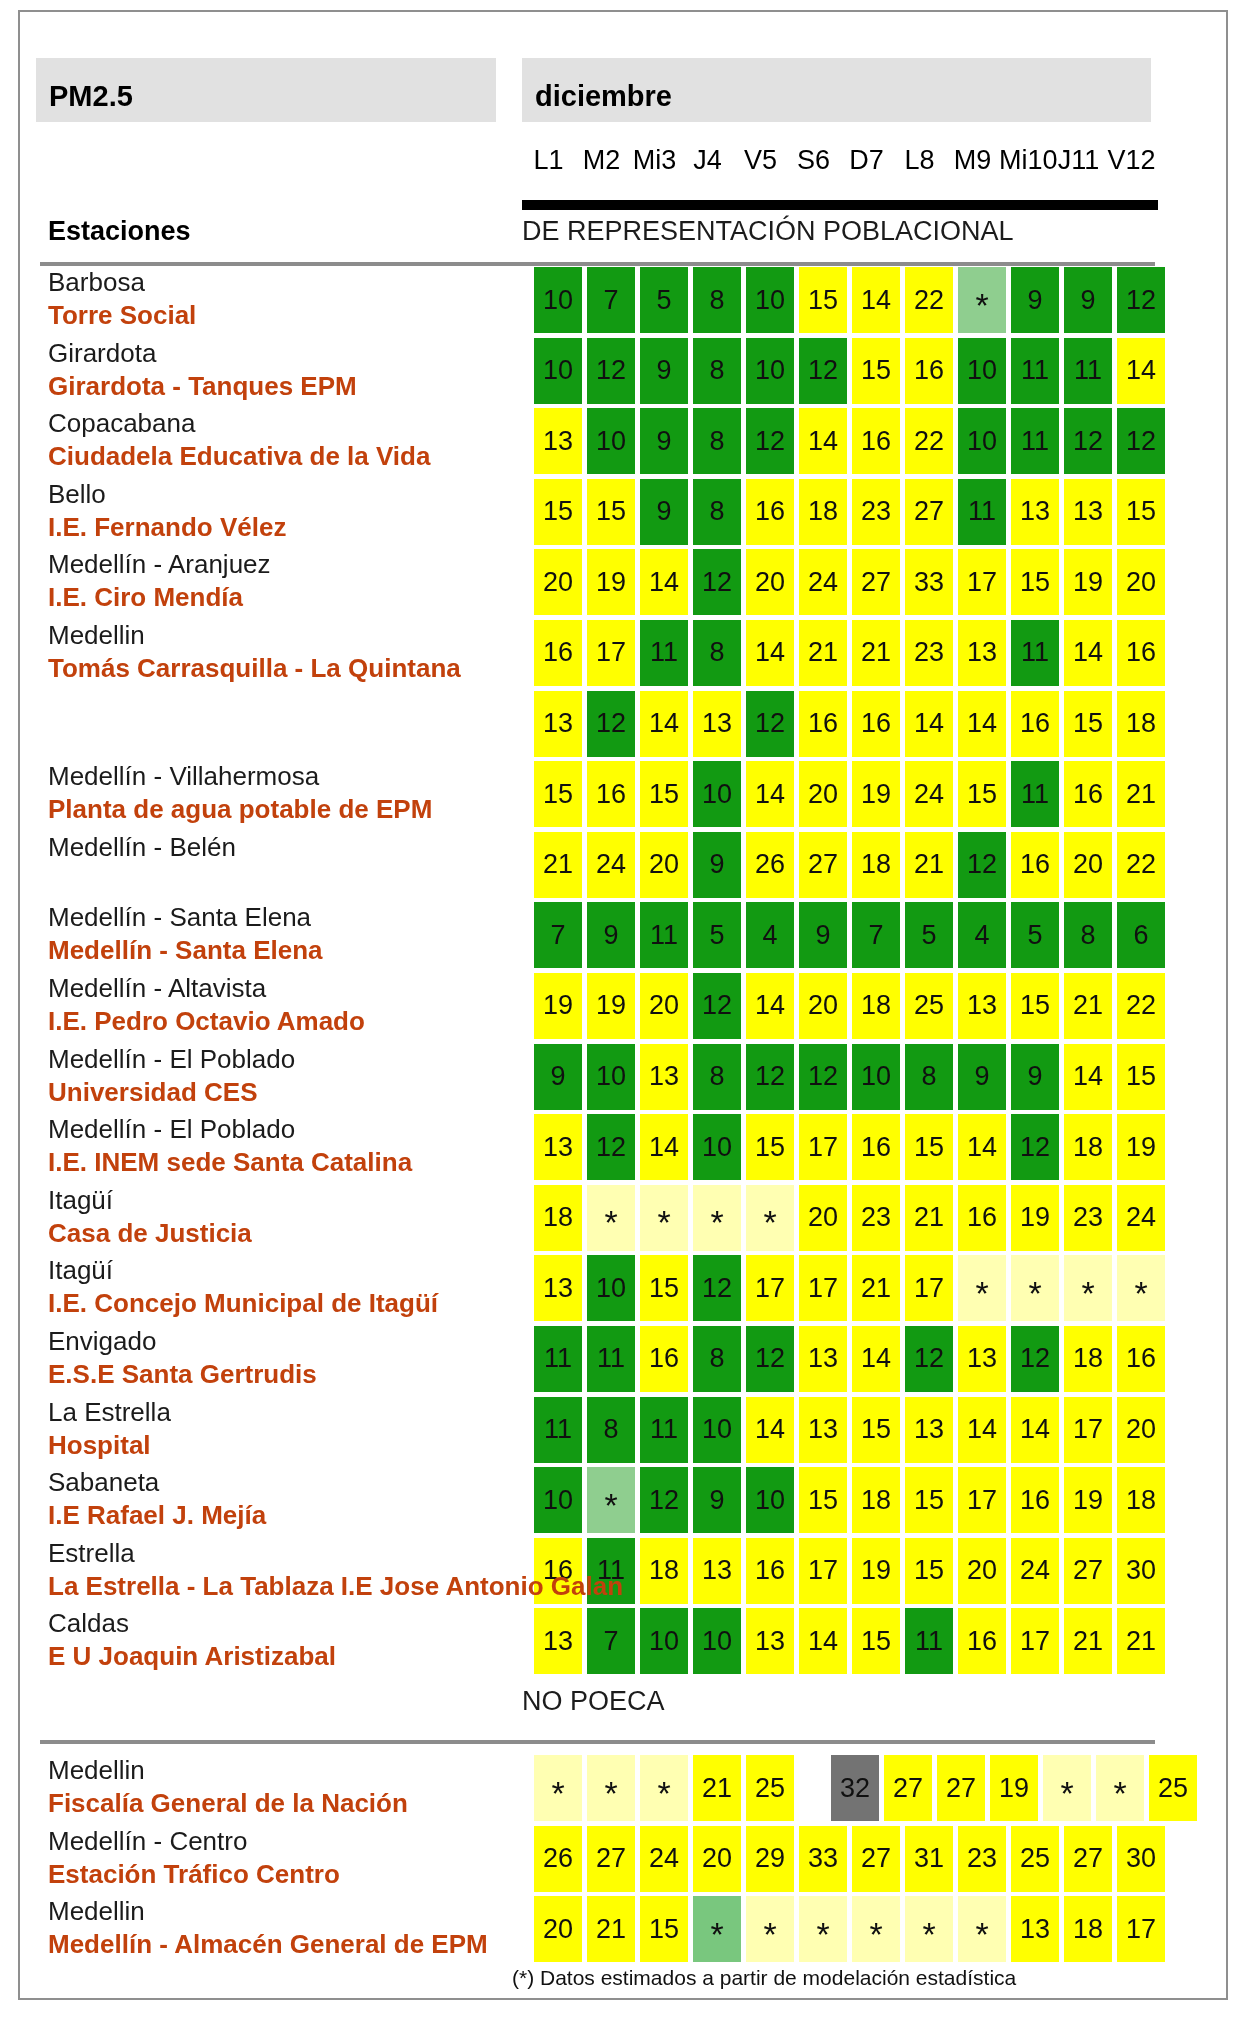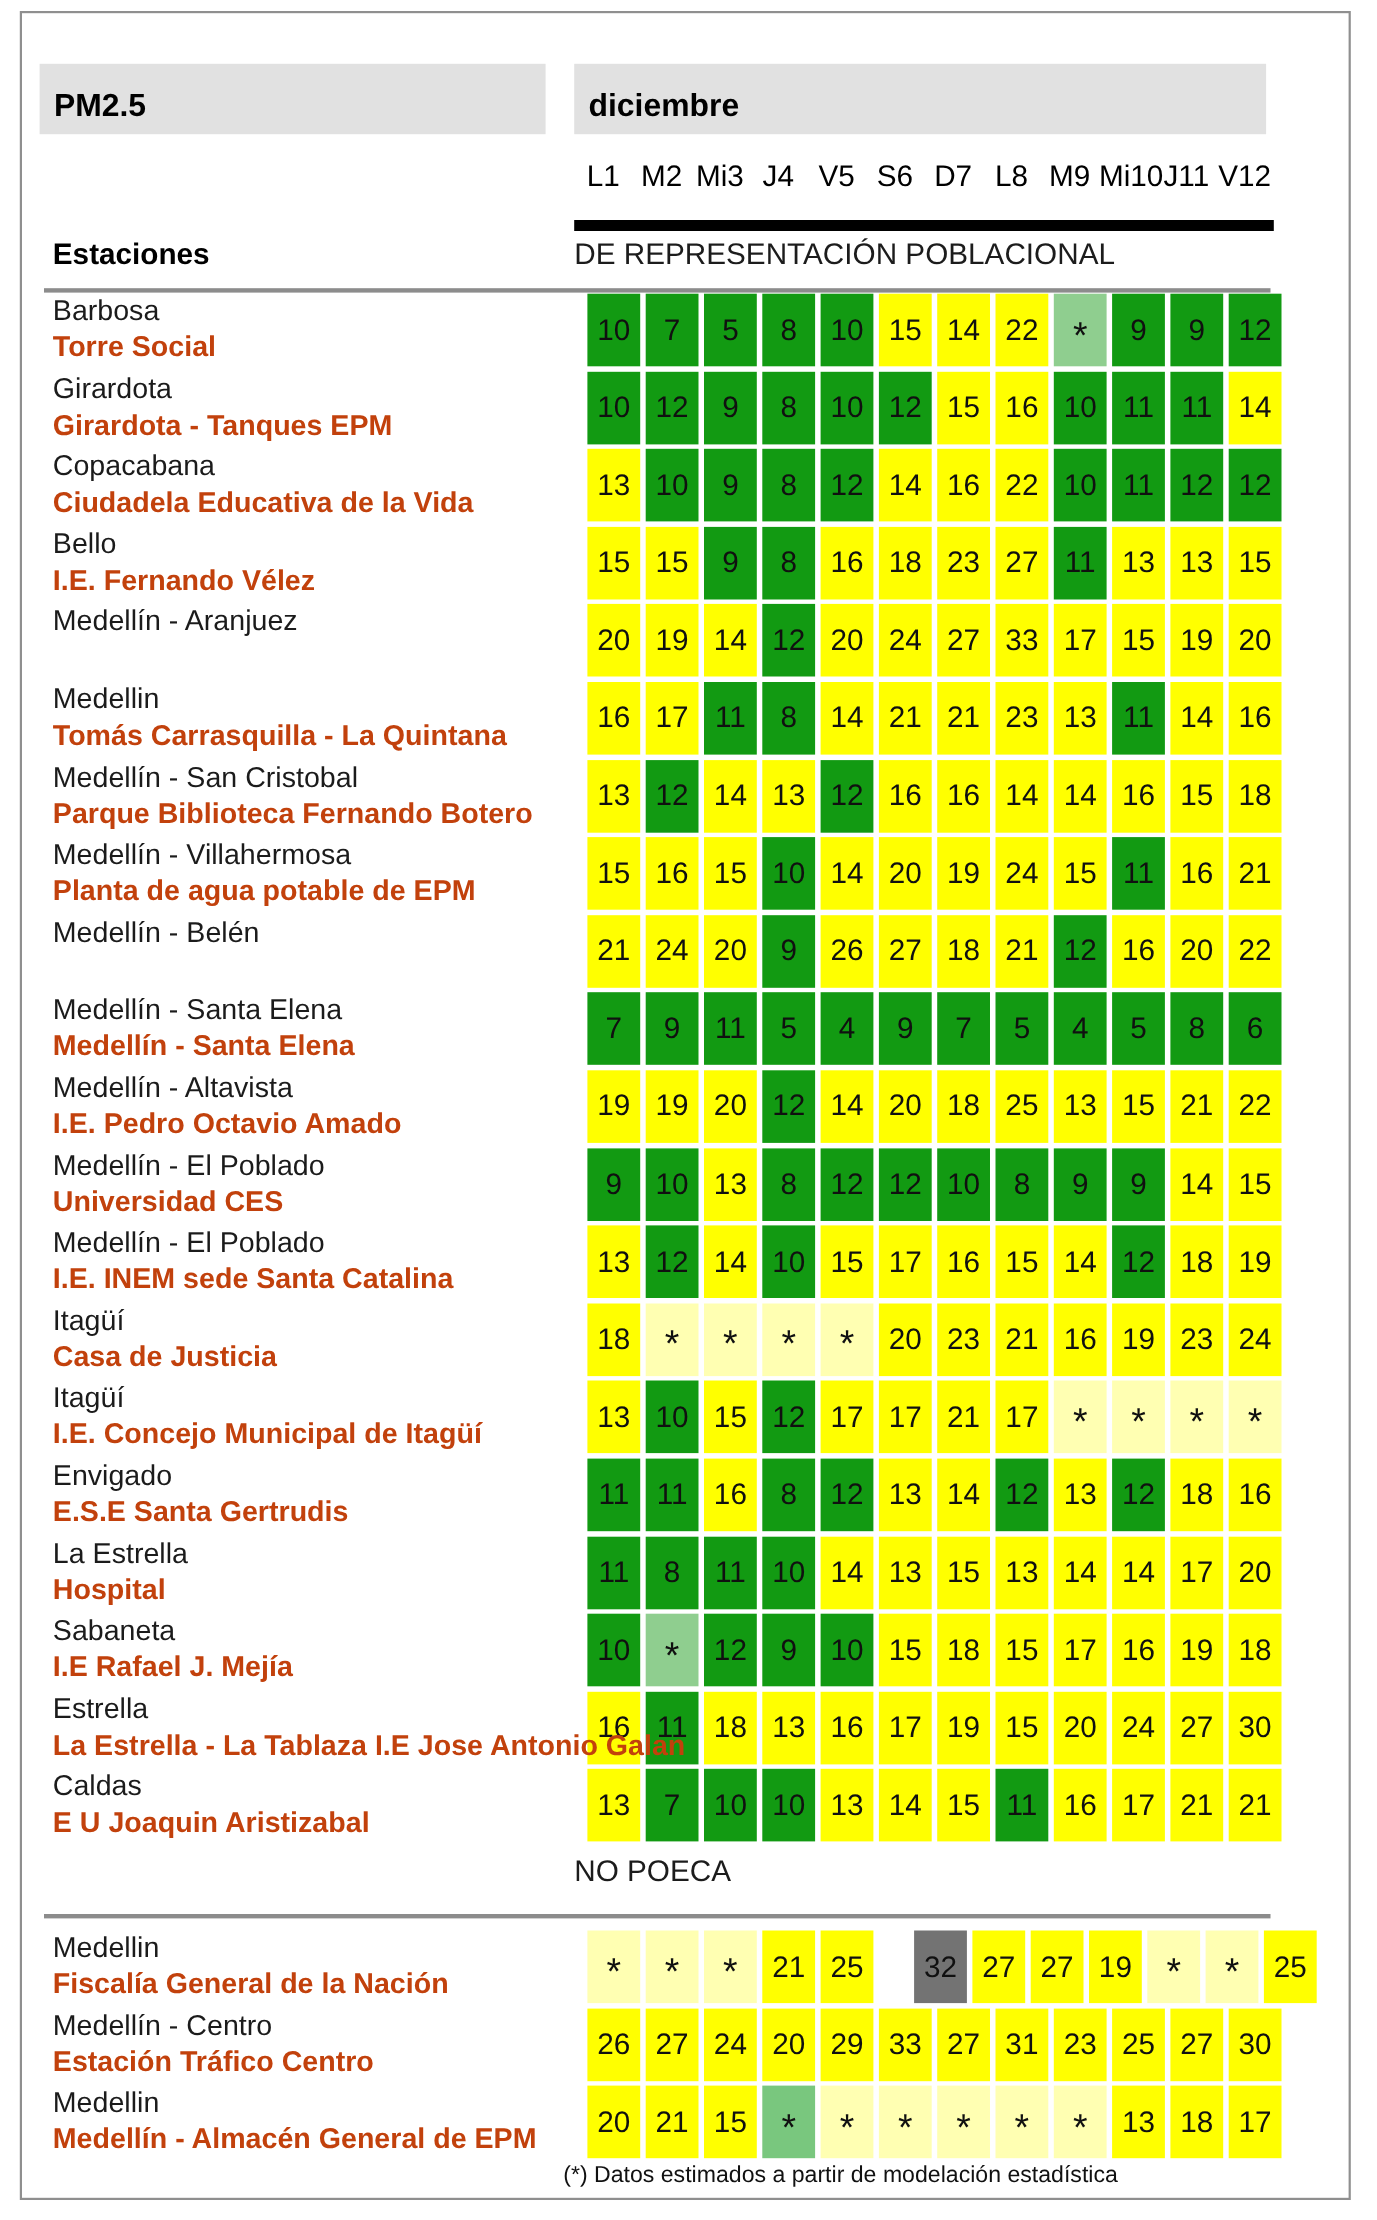--- a/index.html
+++ b/index.html
@@ -145,20 +145,21 @@
         <div class="cell" style="background: rgb(255, 255, 0);">27</div>
         <div class="cell" style="background: rgb(18, 154, 18);">11</div>
         <div class="cell" style="background: rgb(255, 255, 0);">13</div>
         <div class="cell" style="background: rgb(255, 255, 0);">13</div>
         <div class="cell" style="background: rgb(255, 255, 0);">15</div>
       </div>
     </div>
     <div class="row">
       <div class="label">
         <div class="muni">Medellín - Aranjuez</div>
+        <div class="station">I.E. Ciro Mendía</div>
       </div>
       <div class="cells">
         <div class="cell" style="background: rgb(255, 255, 0);">20</div>
         <div class="cell" style="background: rgb(255, 255, 0);">19</div>
         <div class="cell" style="background: rgb(255, 255, 0);">14</div>
         <div class="cell" style="background: rgb(18, 154, 18);">12</div>
         <div class="cell" style="background: rgb(255, 255, 0);">20</div>
         <div class="cell" style="background: rgb(255, 255, 0);">24</div>
         <div class="cell" style="background: rgb(255, 255, 0);">27</div>
         <div class="cell" style="background: rgb(255, 255, 0);">33</div>
@@ -182,24 +183,20 @@
         <div class="cell" style="background: rgb(255, 255, 0);">21</div>
         <div class="cell" style="background: rgb(255, 255, 0);">21</div>
         <div class="cell" style="background: rgb(255, 255, 0);">23</div>
         <div class="cell" style="background: rgb(255, 255, 0);">13</div>
         <div class="cell" style="background: rgb(18, 154, 18);">11</div>
         <div class="cell" style="background: rgb(255, 255, 0);">14</div>
         <div class="cell" style="background: rgb(255, 255, 0);">16</div>
       </div>
     </div>
     <div class="row">
-      <div class="label">
-        <div class="muni">Medellín - San Cristobal</div>
-        <div class="station">Parque Biblioteca Fernando Botero</div>
-      </div>
       <div class="cells">
         <div class="cell" style="background: rgb(255, 255, 0);">13</div>
         <div class="cell" style="background: rgb(18, 154, 18);">12</div>
         <div class="cell" style="background: rgb(255, 255, 0);">14</div>
         <div class="cell" style="background: rgb(255, 255, 0);">13</div>
         <div class="cell" style="background: rgb(18, 154, 18);">12</div>
         <div class="cell" style="background: rgb(255, 255, 0);">16</div>
         <div class="cell" style="background: rgb(255, 255, 0);">16</div>
         <div class="cell" style="background: rgb(255, 255, 0);">14</div>
         <div class="cell" style="background: rgb(255, 255, 0);">14</div>

